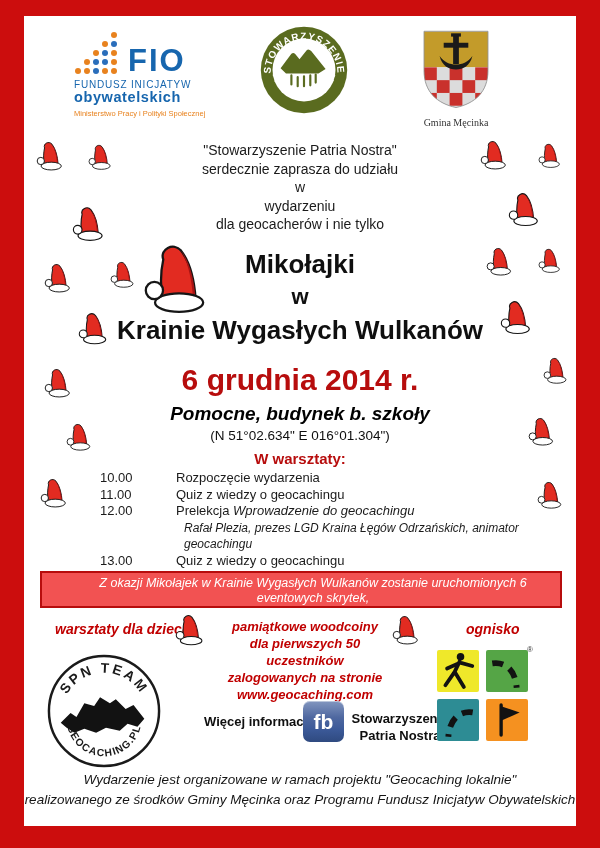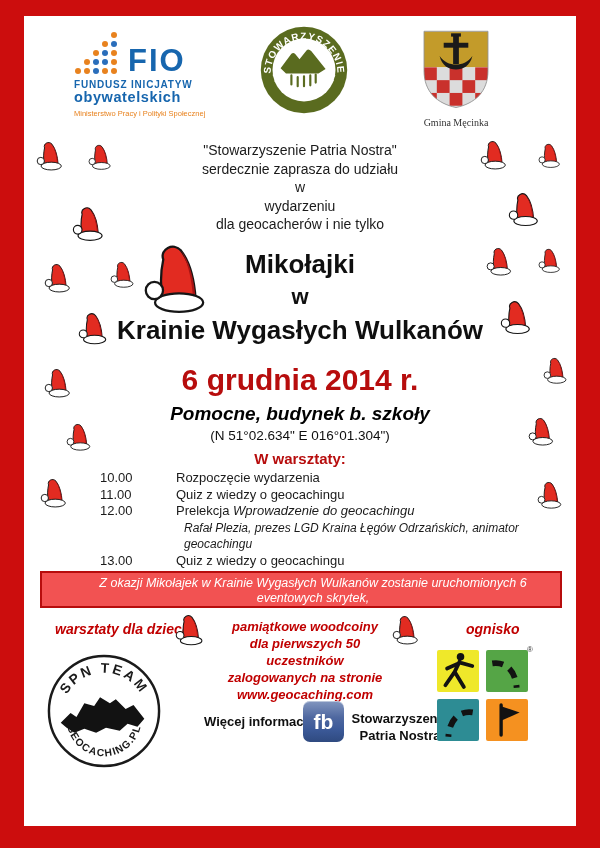--- a/index.html
+++ b/index.html
@@ -5,21 +5,21 @@
   *{box-sizing:border-box;margin:0;padding:0;}
   body{width:600px;font-family:"Liberation Sans",sans-serif;background:#fff;}
   .poster{position:relative;width:600px;height:848px;background:#cc0d0d;overflow:hidden;}
   .canvas{position:absolute;left:24px;top:16px;right:24px;bottom:22px;background:#fff;}
   .abs{position:absolute;}
   .hat{position:absolute;}
   
   .fio{left:74px;top:30px;width:150px;}
   .fio-top{display:flex;align-items:flex-end;gap:6px;}
   .fio-acronym{font-size:31px;font-weight:bold;color:#1766ae;letter-spacing:2px;line-height:30px;}
-  .fio-n1{font-size:10px;font-weight:bold;letter-spacing:.8px;color:#1766ae;margin-top:3px;}
+  .fio-n1{font-size:10px;font-weight:normal;letter-spacing:.8px;color:#1766ae;margin-top:3px;}
   .fio-n2{font-size:14.5px;font-weight:bold;letter-spacing:.6px;color:#1766ae;line-height:15px;}
   .fio-min{font-size:7.5px;color:#e8821e;margin-top:4px;}
   .patria{left:259px;top:25px;width:90px;height:90px;}
   .crest{left:416px;top:28px;width:80px;text-align:center;}
   .crest-caption{font-family:"Liberation Serif",serif;font-size:10px;color:#333;margin-top:3px;}
   
   .invitation{left:0;right:0;top:141px;text-align:center;font-size:14px;line-height:18.5px;color:#1b1b1b;}
   
   .title{left:0;right:0;top:249px;text-align:center;font-weight:bold;color:#0f0f0f;}
   .title .t1{font-size:26px;line-height:31px;}
@@ -252,20 +252,24 @@
       <svg class="gc-sq" viewBox="0 0 100 100" style="background:#2d8c94">
         <path d="M85,32 C52,27 30,50 27,90" stroke="#121212" stroke-width="14" fill="none" stroke-dasharray="26 18" stroke-linecap="butt"></path>
       </svg>
       <svg class="gc-sq" viewBox="0 0 100 100" style="background:#f59120">
         <path d="M36,14 L36,86" stroke="#121212" stroke-width="8" stroke-linecap="round"></path>
         <path d="M36,17 L80,32 L36,52 Z" fill="#121212"></path>
       </svg>
     </div>
   </div>
 
+  <div class="abs footer">
+    <div>Wydarzenie jest organizowane w ramach projektu "Geocaching lokalnie"</div>
+    <div>realizowanego ze środków Gminy Męcinka oraz Programu Fundusz Inicjatyw Obywatelskich</div>
+  </div>
 
   <svg class="hat" style="left:36px;top:141px;width:32px;height:32px">
       <use href="#santa-hat"></use>
     </svg>
   <svg class="hat" style="left:88px;top:144px;width:28px;height:28px">
       <use href="#santa-hat"></use>
     </svg>
   <svg class="hat" style="left:72px;top:206px;width:38px;height:38px">
       <use href="#santa-hat"></use>
     </svg>

